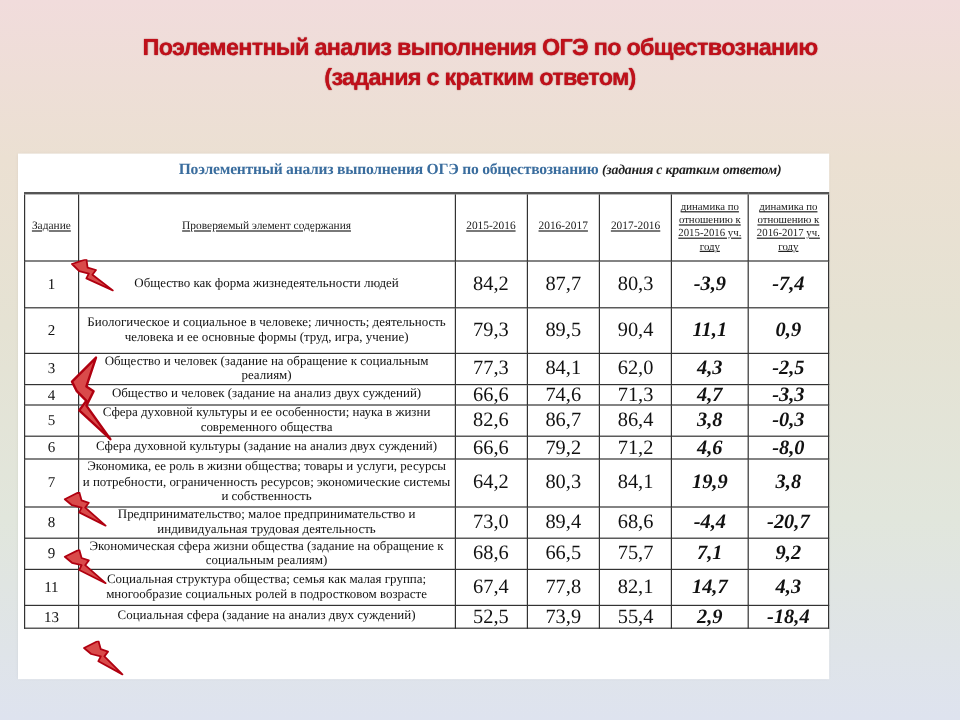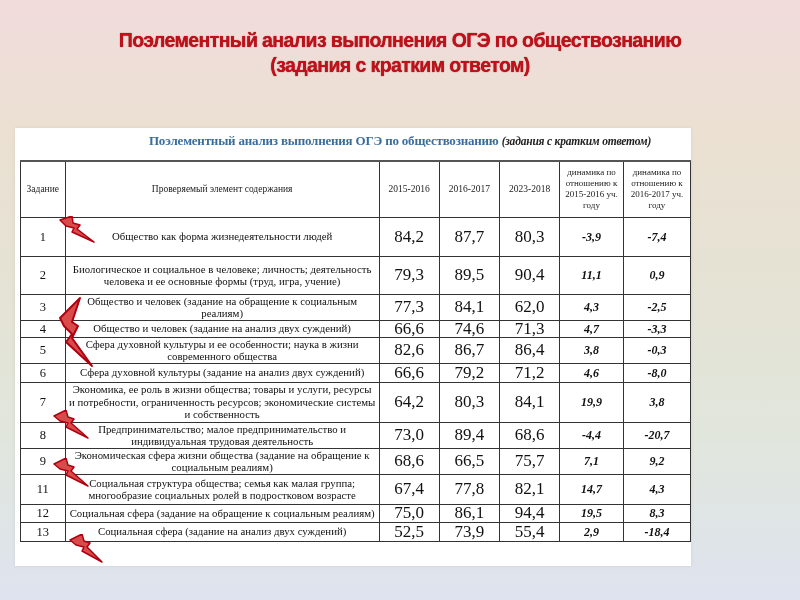--- a/index.html
+++ b/index.html
@@ -26,25 +26,25 @@
   .panel-caption .italic { font-style:italic; color:#222; font-size:11.5px; }
   table.data {
     position:absolute; left:5px; top:32px;
     border-collapse:collapse; table-layout:fixed;
     font-size:11px; color:#111;
   }
   table.data td, table.data th {
     border:1px solid #333; text-align:center; vertical-align:middle;
     padding:0 3px; line-height:12px; font-weight:normal;
   }
-  table.data thead th { border-top:2px solid #555; font-size:9.5px; color:#222; }
+  table.data thead th { border-top:2px solid #555; font-size:9.5px; color:#222;text-decoration:underline; }
   table.data th.dyn { font-size:9px; line-height:11px; }
   table.data td.num { font-size:17px; }
   table.data td.task { font-size:12.5px; }
-  table.data td.dyn-val { font-style:italic; font-weight:bold; font-size:12px; }
+  table.data td.dyn-val { font-style:italic; font-weight:bold; font-size:17px; }
   table.data td.desc { font-size:10.8px; line-height:12.5px; }
   .bolt { position:absolute; }
 </style>
 </head>
 <body>
 
 <div class="slide-title">
   <div>Поэлементный анализ выполнения ОГЭ по обществознанию</div>
   <div>(задания с кратким ответом)</div>
 </div>
@@ -64,21 +64,21 @@
         <col style="width:66px">
         <col style="width:67px">
         <col style="width:71px">
     </colgroup>
     <thead>
       <tr style="height:56px">
         <th>Задание</th>
         <th>Проверяемый элемент содержания</th>
         <th>2015-2016</th>
         <th>2016-2017</th>
-        <th>2023-2018</th>
+        <th>2017-2016</th>
         <th class="dyn">динамика по отношению к 2015-2016 уч. году</th>
         <th class="dyn">динамика по отношению к 2016-2017 уч. году</th>
       </tr>
     </thead>
     <tbody>
       <tr style="height:39px">
         <td class="task">1</td>
         <td class="desc">Общество как форма жизнедеятельности людей</td>
         <td class="num">84,2</td>
         <td class="num">87,7</td>
@@ -160,29 +160,20 @@
       </tr>
       <tr style="height:30px">
         <td class="task">11</td>
         <td class="desc">Социальная структура общества; семья как малая группа; многообразие социальных ролей в подростковом возрасте</td>
         <td class="num">67,4</td>
         <td class="num">77,8</td>
         <td class="num">82,1</td>
         <td class="dyn-val">14,7</td>
         <td class="dyn-val">4,3</td>
       </tr>
-      <tr style="height:18px">
-        <td class="task">12</td>
-        <td class="desc">Социальная сфера (задание на обращение к социальным реалиям)</td>
-        <td class="num">75,0</td>
-        <td class="num">86,1</td>
-        <td class="num">94,4</td>
-        <td class="dyn-val">19,5</td>
-        <td class="dyn-val">8,3</td>
-      </tr>
       <tr style="height:19px">
         <td class="task">13</td>
         <td class="desc">Социальная сфера (задание на анализ двух суждений)</td>
         <td class="num">52,5</td>
         <td class="num">73,9</td>
         <td class="num">55,4</td>
         <td class="dyn-val">2,9</td>
         <td class="dyn-val">-18,4</td>
       </tr>
     </tbody>

